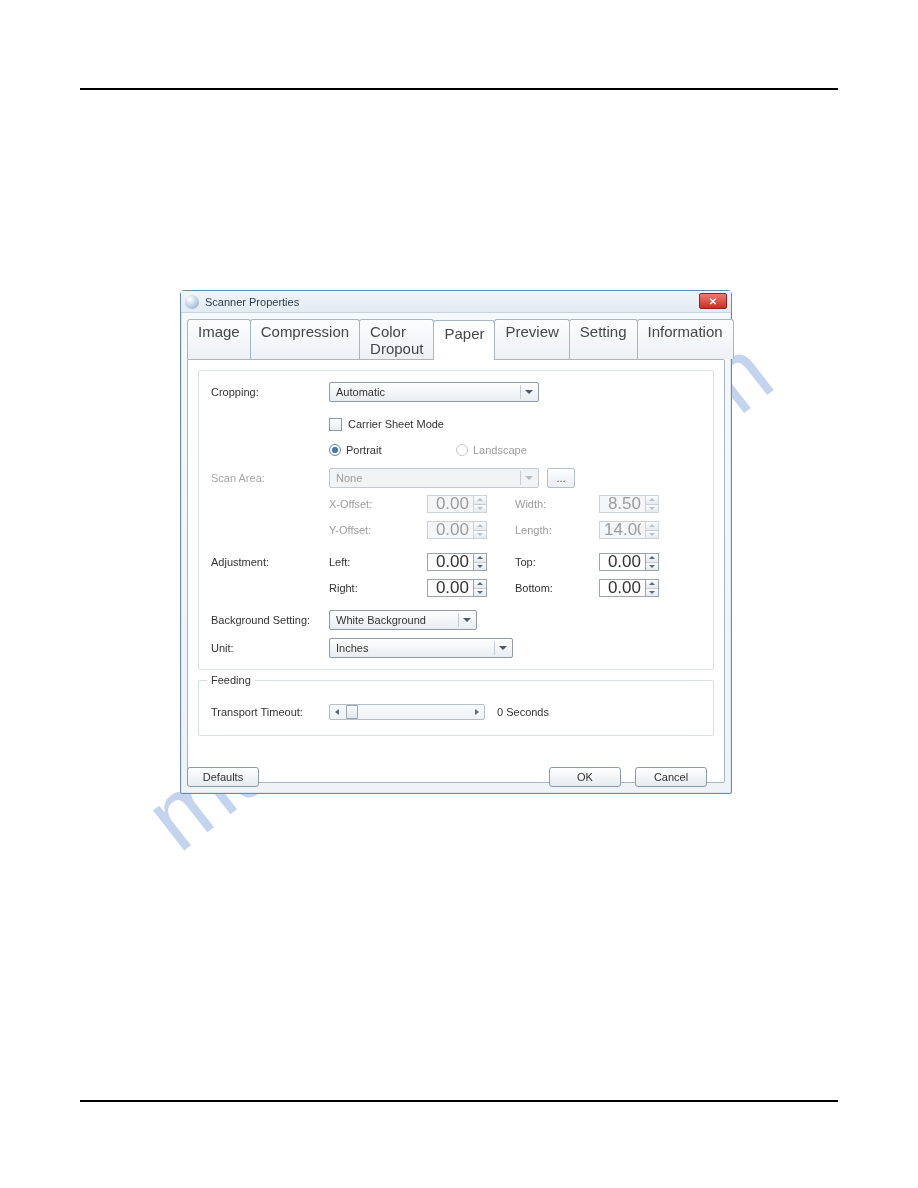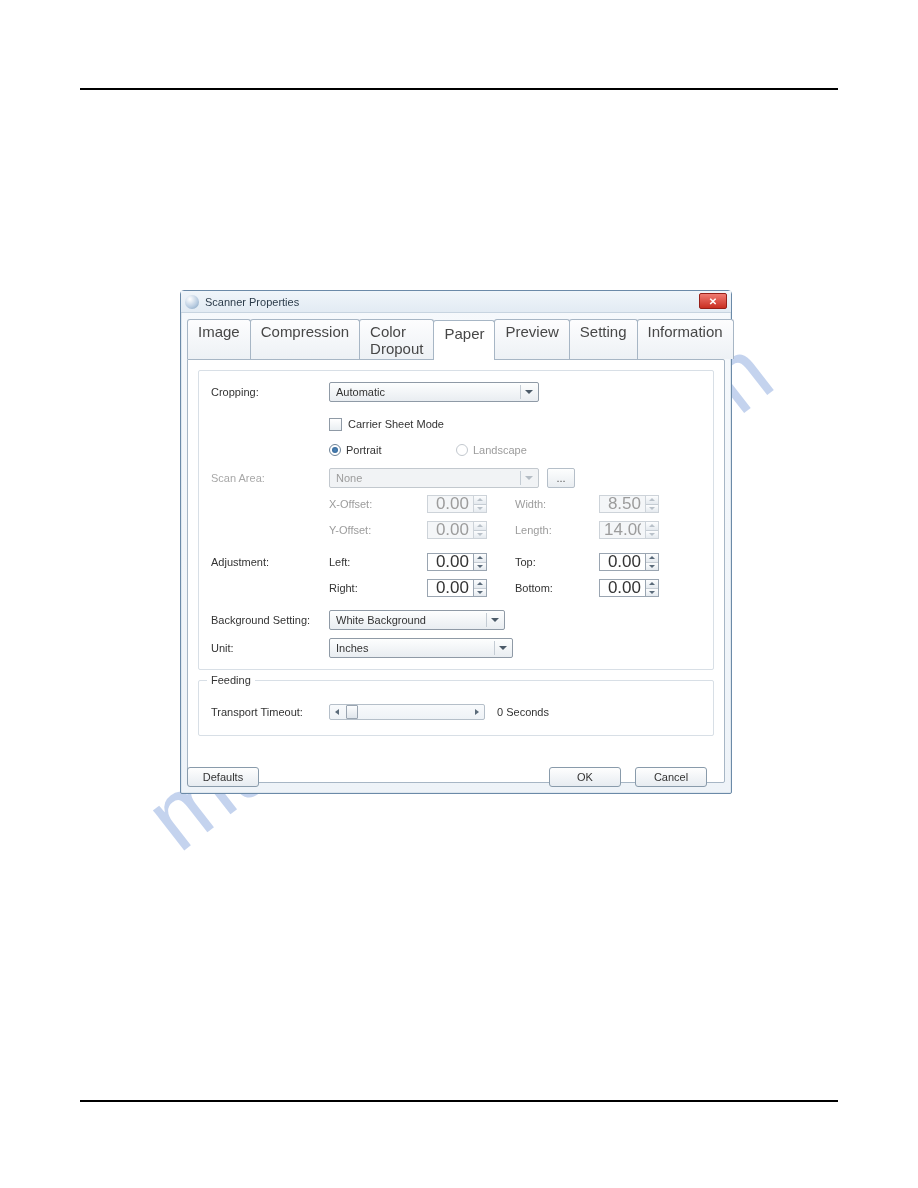--- a/index.html
+++ b/index.html
@@ -356,21 +356,21 @@
           <input value="0.00" style="">
           <div class="btns">
               <div></div>
               <div></div>
             </div>
         </div>
       </div>
 
       <div class="row" style="margin-top:10px">
         <div class="lbl">Background Setting:</div>
-        <div class="dropdown" style="width:176px">
+        <div class="dropdown" style="width:148px">
           <span>White Background</span>
           <div class="arrow"></div>
         </div>
       </div>
 
       <div class="row" style="margin-top:6px">
         <div class="lbl">Unit:</div>
         <div class="dropdown" style="width:184px">
           <span>Inches</span>
           <div class="arrow"></div>

